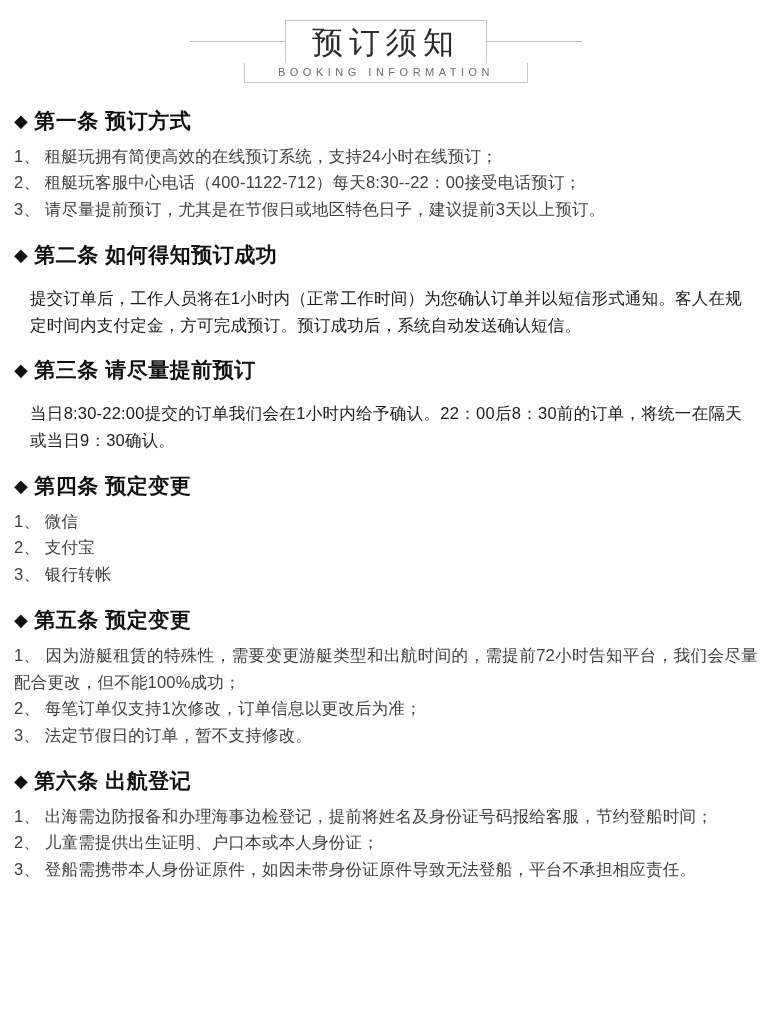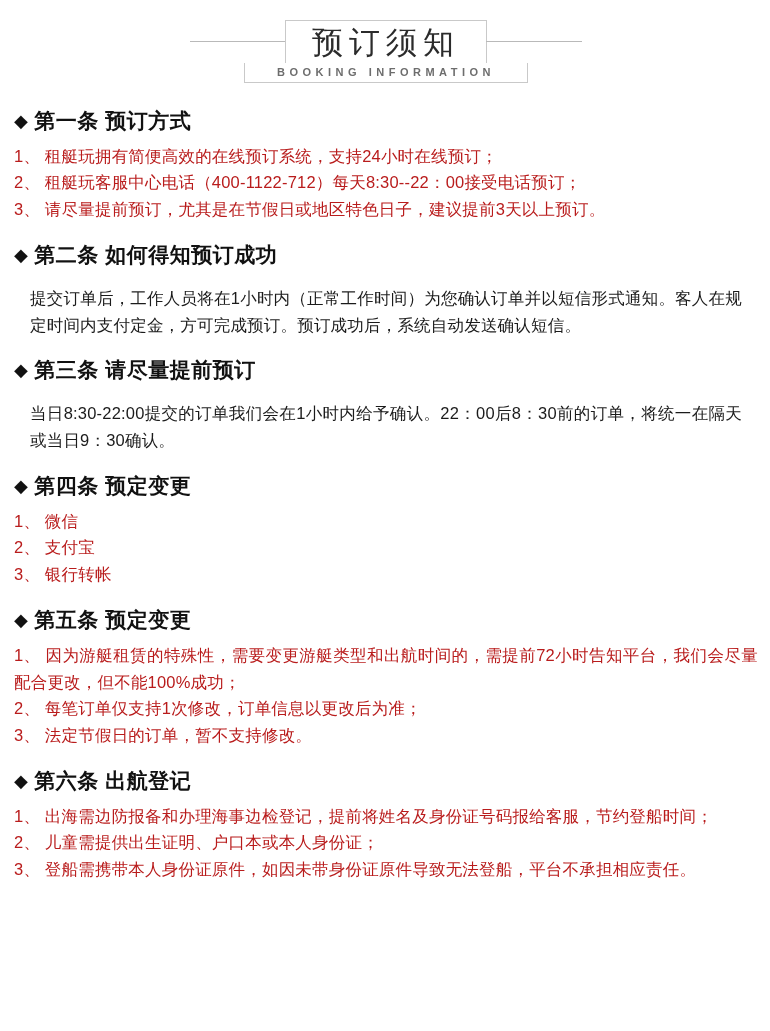--- a/index.html
+++ b/index.html
@@ -55,21 +55,20 @@
   .subtitle-wrap {
     display: flex;
     justify-content: center;
   }
   .subtitle-box {
     border: 1px solid #c9c9c9;
     border-top: none;
     padding: 3px 26px 4px 26px;
     min-width: 284px;
     box-sizing: border-box;
-    font-weight: bold;
   }
   .title-en {
     font-size: 11px;
     letter-spacing: 4.5px;
     color: #6d6d6d;
     white-space: nowrap;
   }
 
   
   .section {
@@ -111,21 +110,21 @@
   }
   ol.num-list {
     list-style: none;
     margin: 0;
     padding: 0;
   }
   ol.num-list li {
     display: block;
     font-size: 16.5px;
     line-height: 1.62;
-    color: #b91c1c;
+    color: #404040;
     letter-spacing: 0.2px;
     text-align: justify;
   }
   .pay-list li {
     line-height: 1.72;
   }
 </style>
 </head>
 <body>
 

